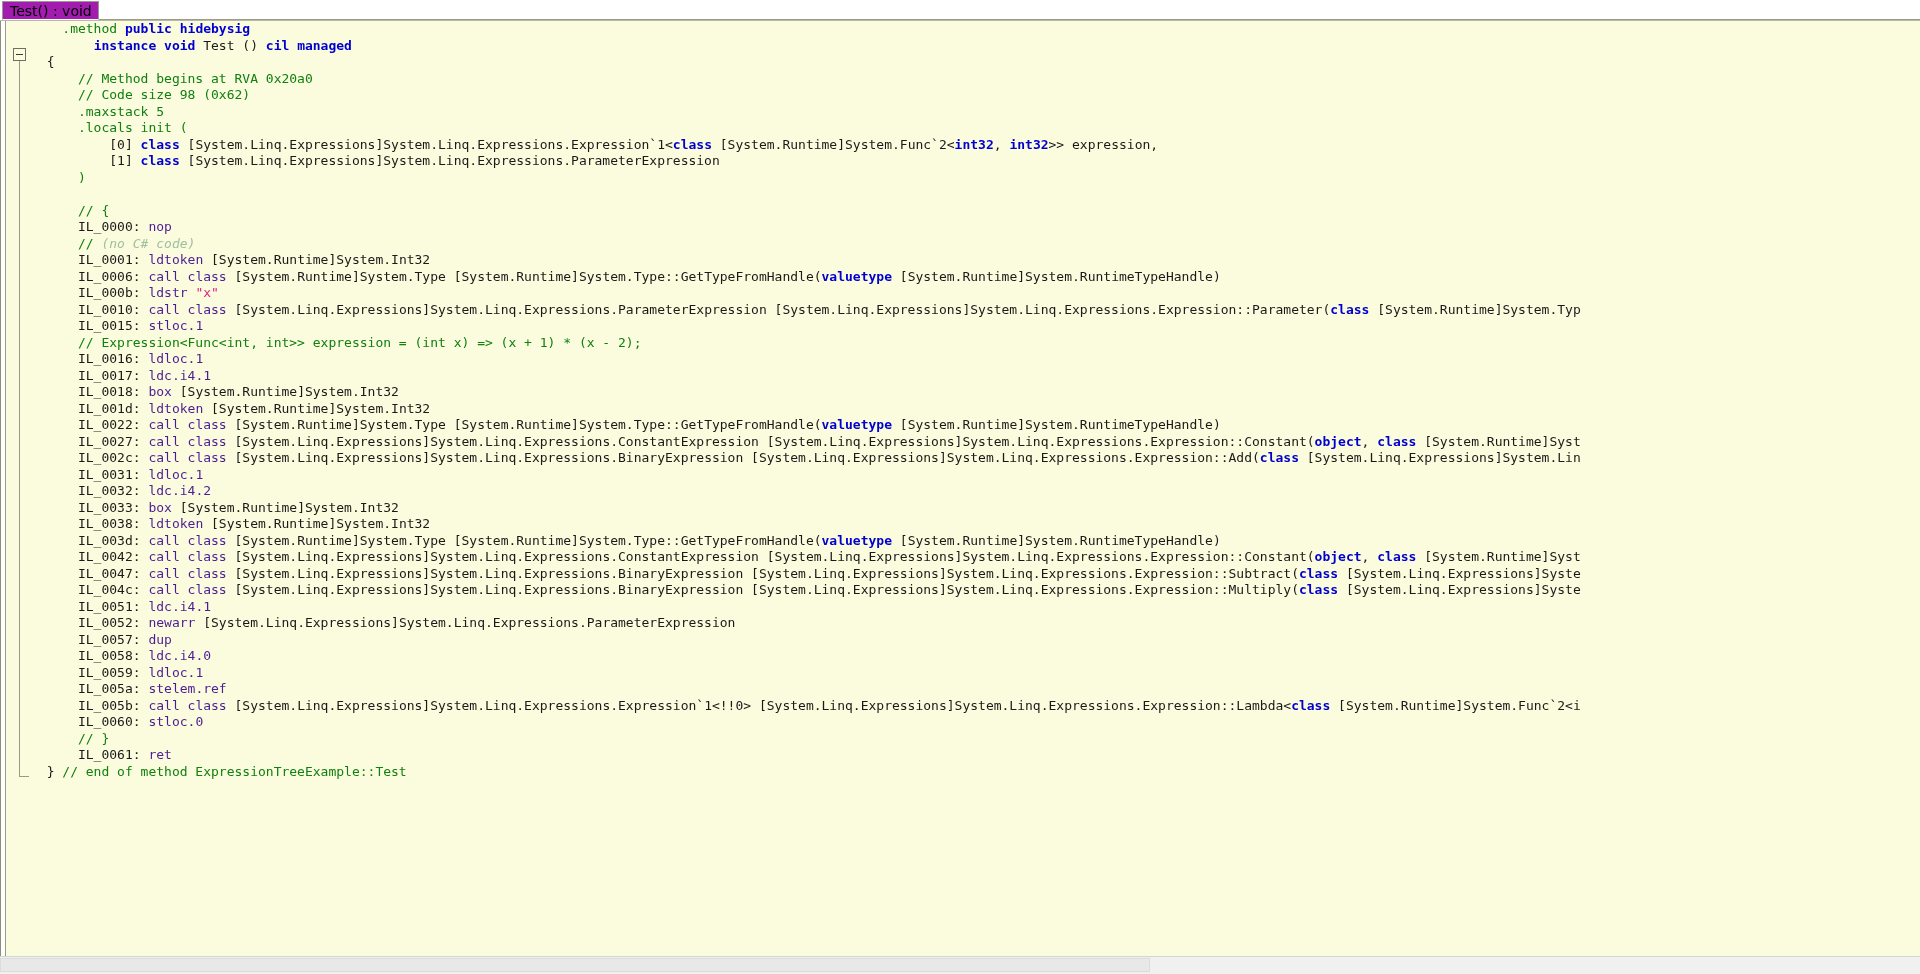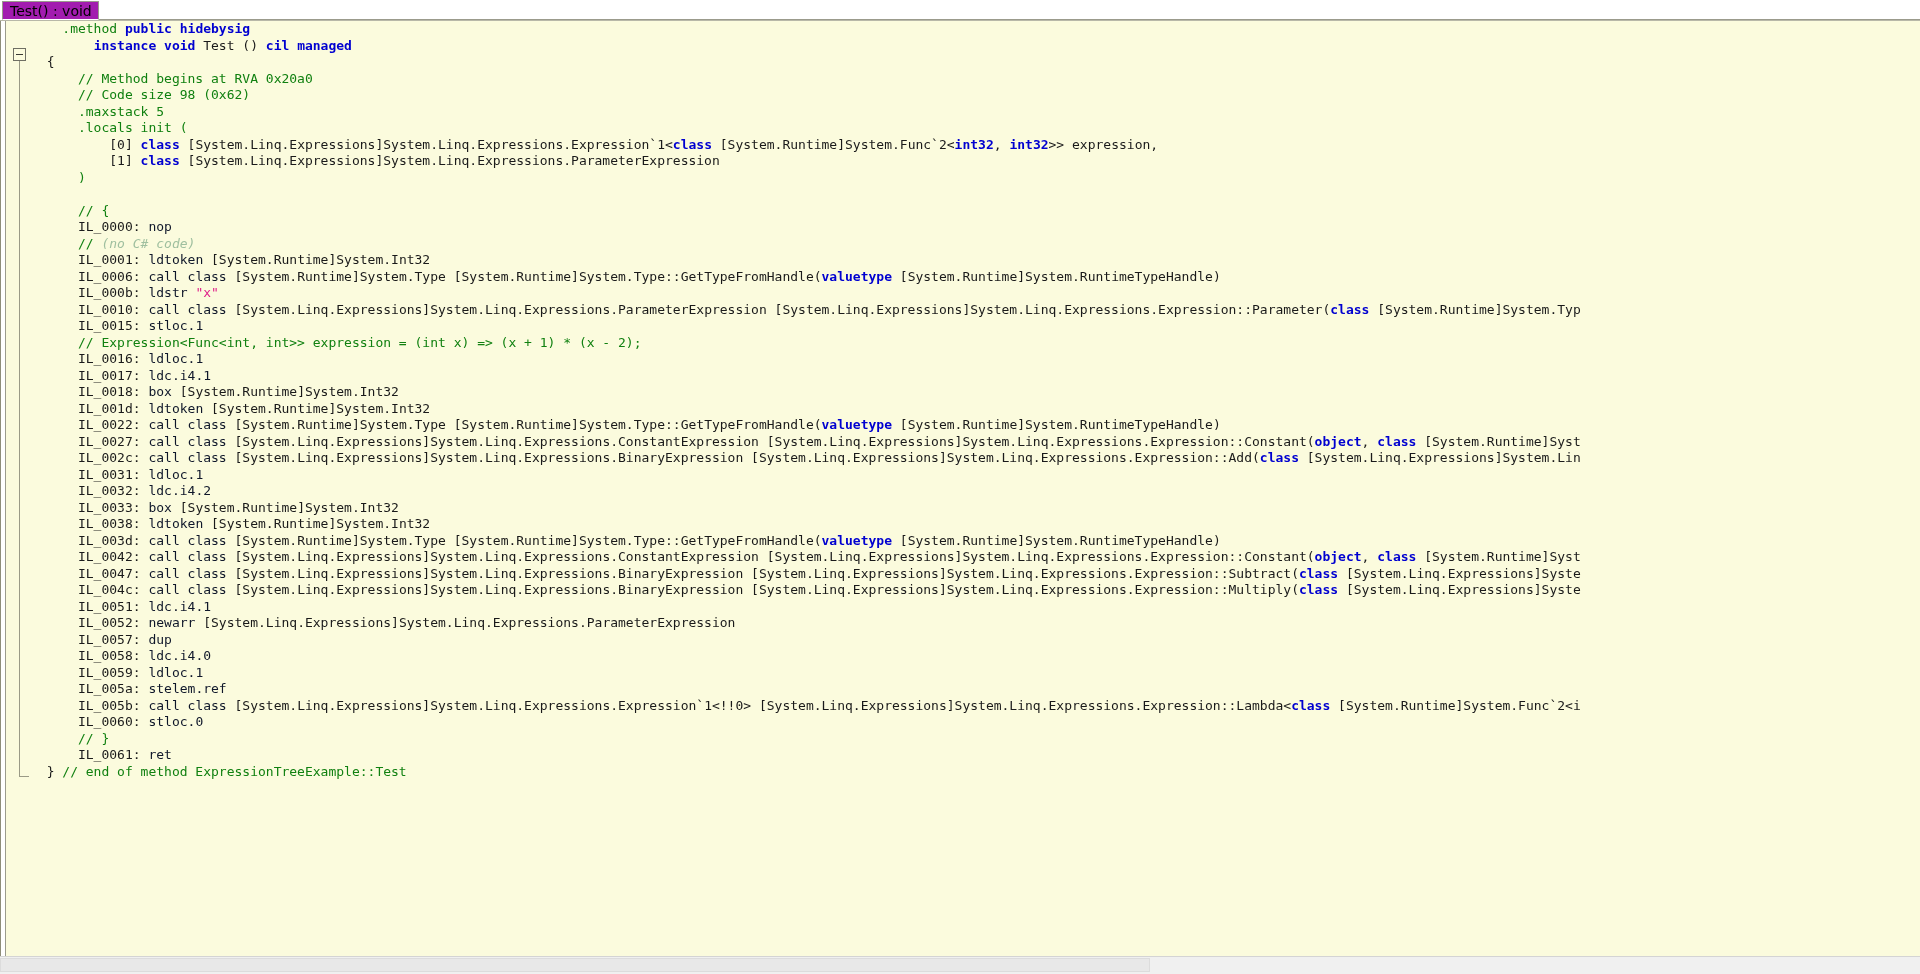--- a/index.html
+++ b/index.html
@@ -120,21 +120,21 @@
     line-height: 16.5px;
     color: #1a1a1a;
     white-space: pre;
     overflow: hidden;
     position: relative;
   }
   .ln { height: 16.5px; white-space: pre; }
 
   
   .kw      { color: #0000d0; font-weight: bold; }
-  .opcode  { color: #0f172a; }
+  .opcode  { color: #4c1d95; }
   .com     { color: #108010; }
   .com-d   { color: #9fbf9f; font-style: italic; }
   .str     { color: #e0218a; }
   .plain   { color: #1a1a1a; }
   .brace   { color: #1a1a1a; }
   .hscroll {
     height: 17px;
     flex: 0 0 17px;
     background: #f0f0f0;
     border-top: 1px solid #d4d4d4;

